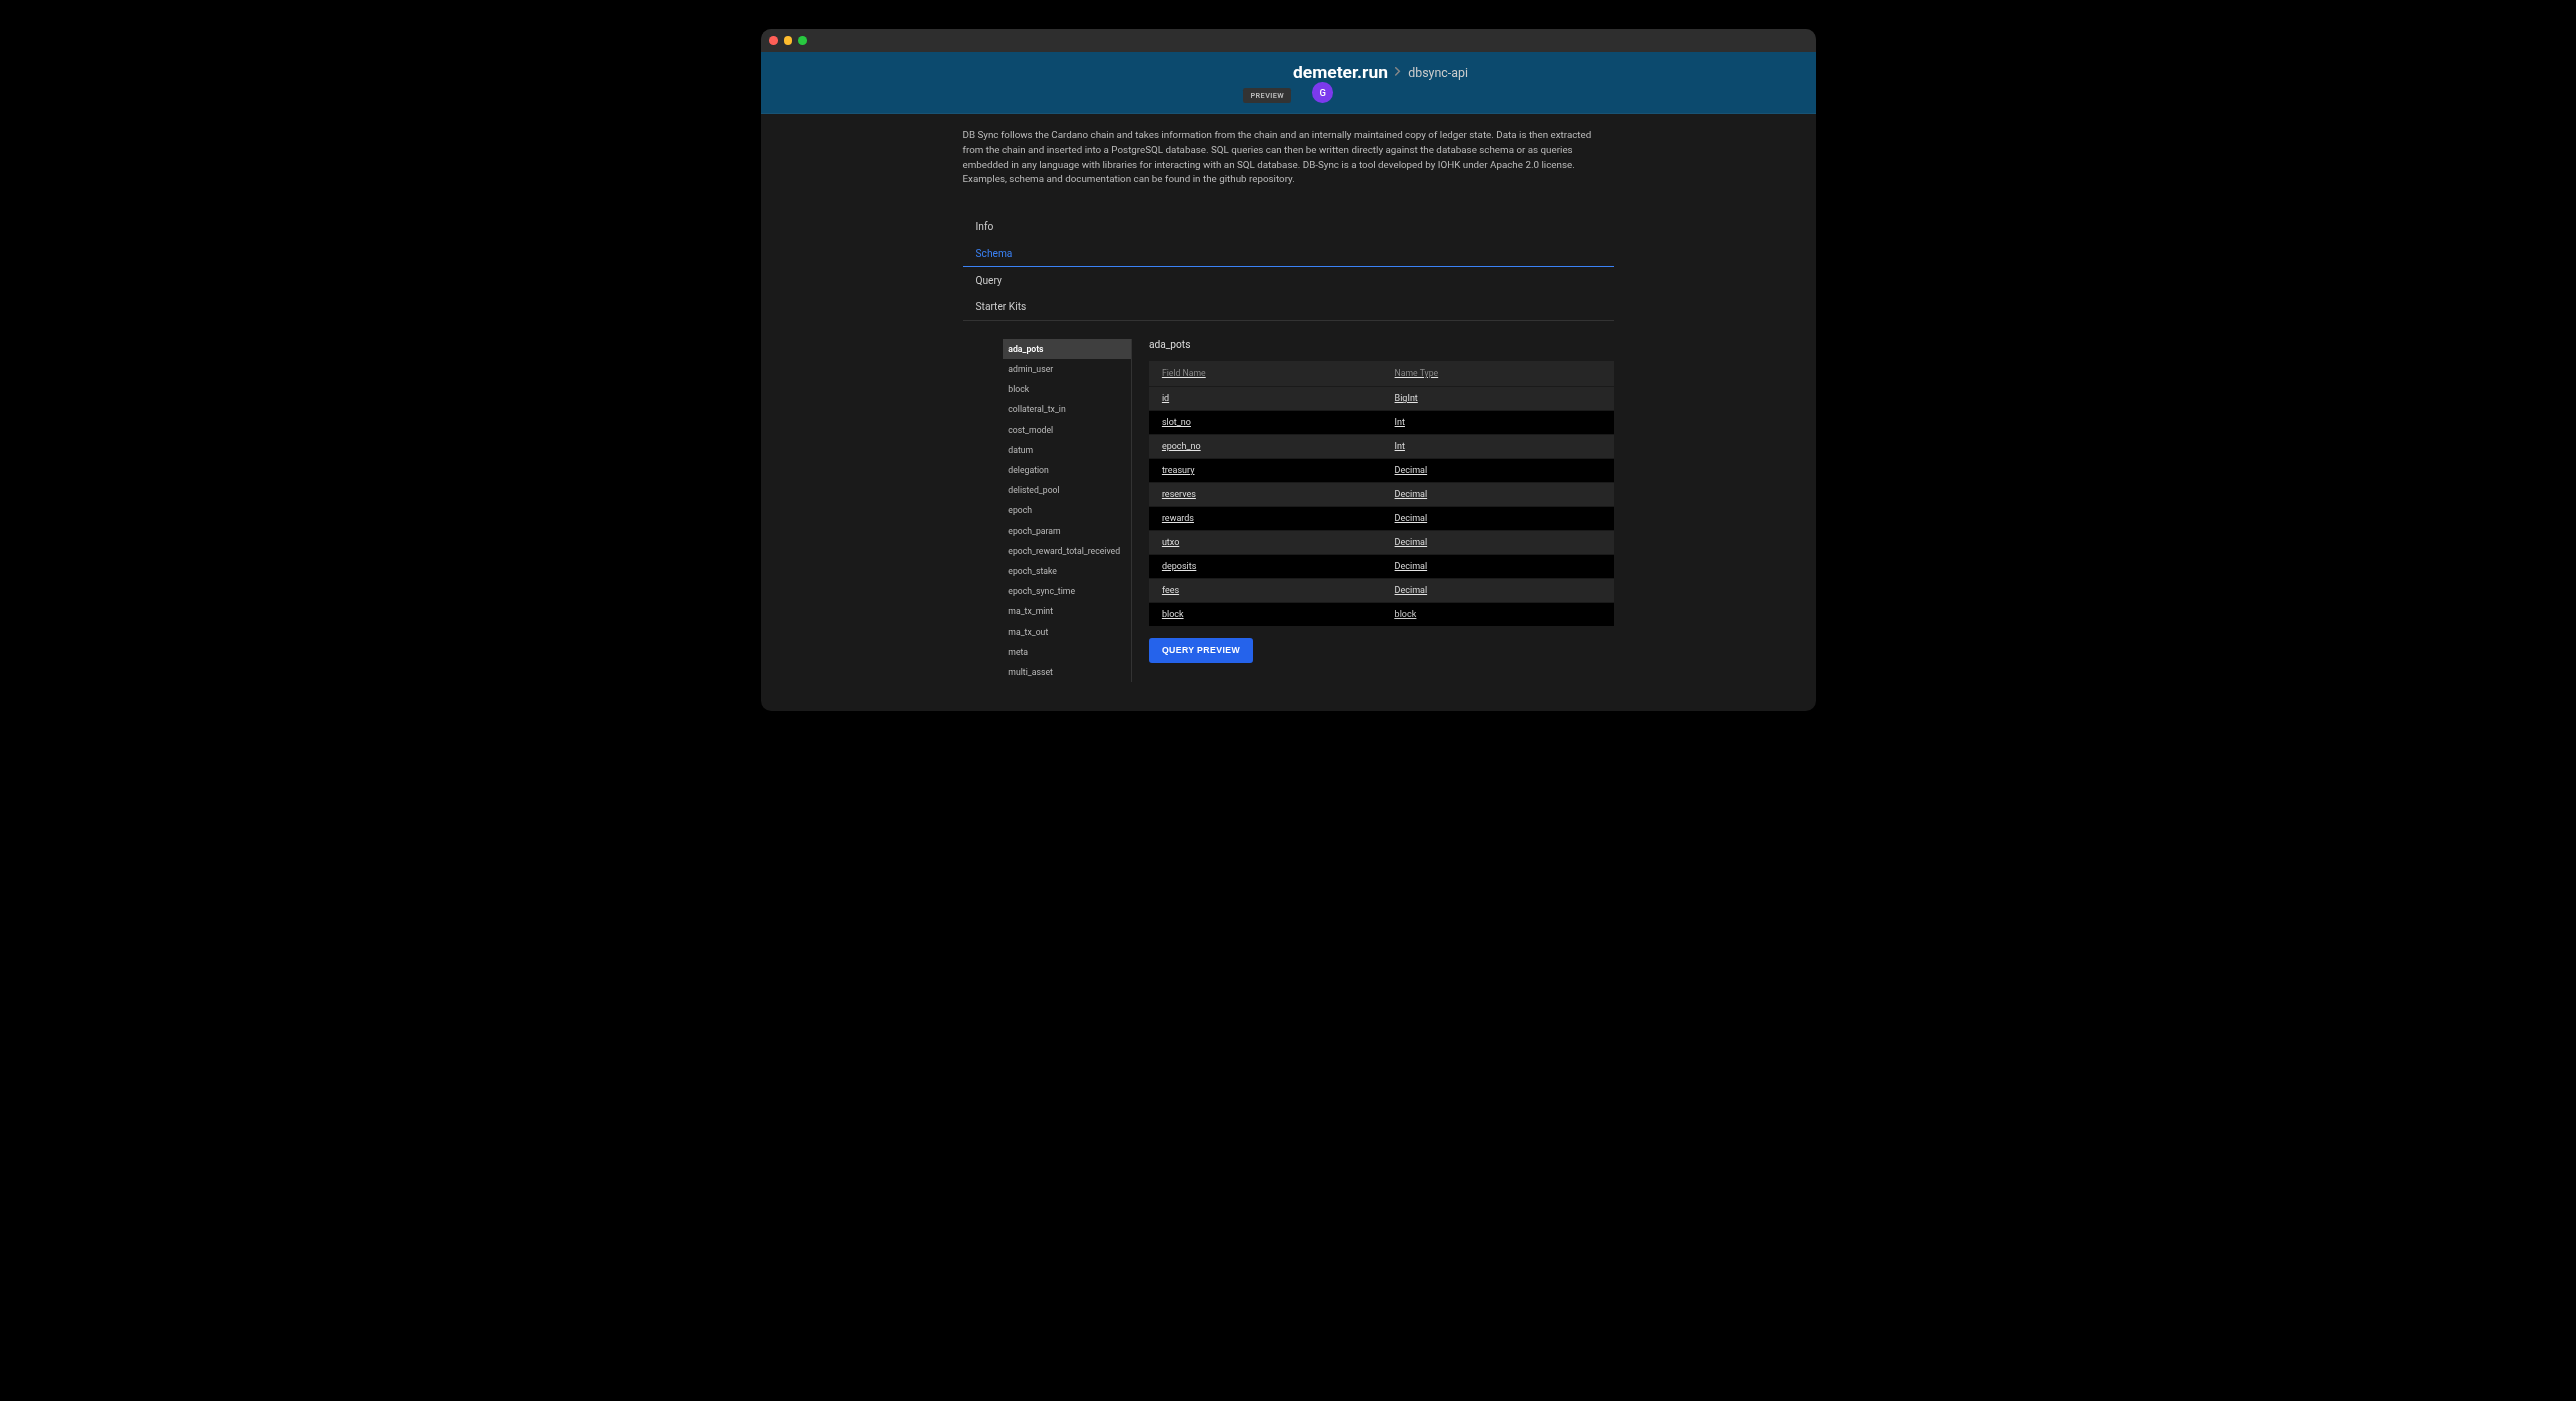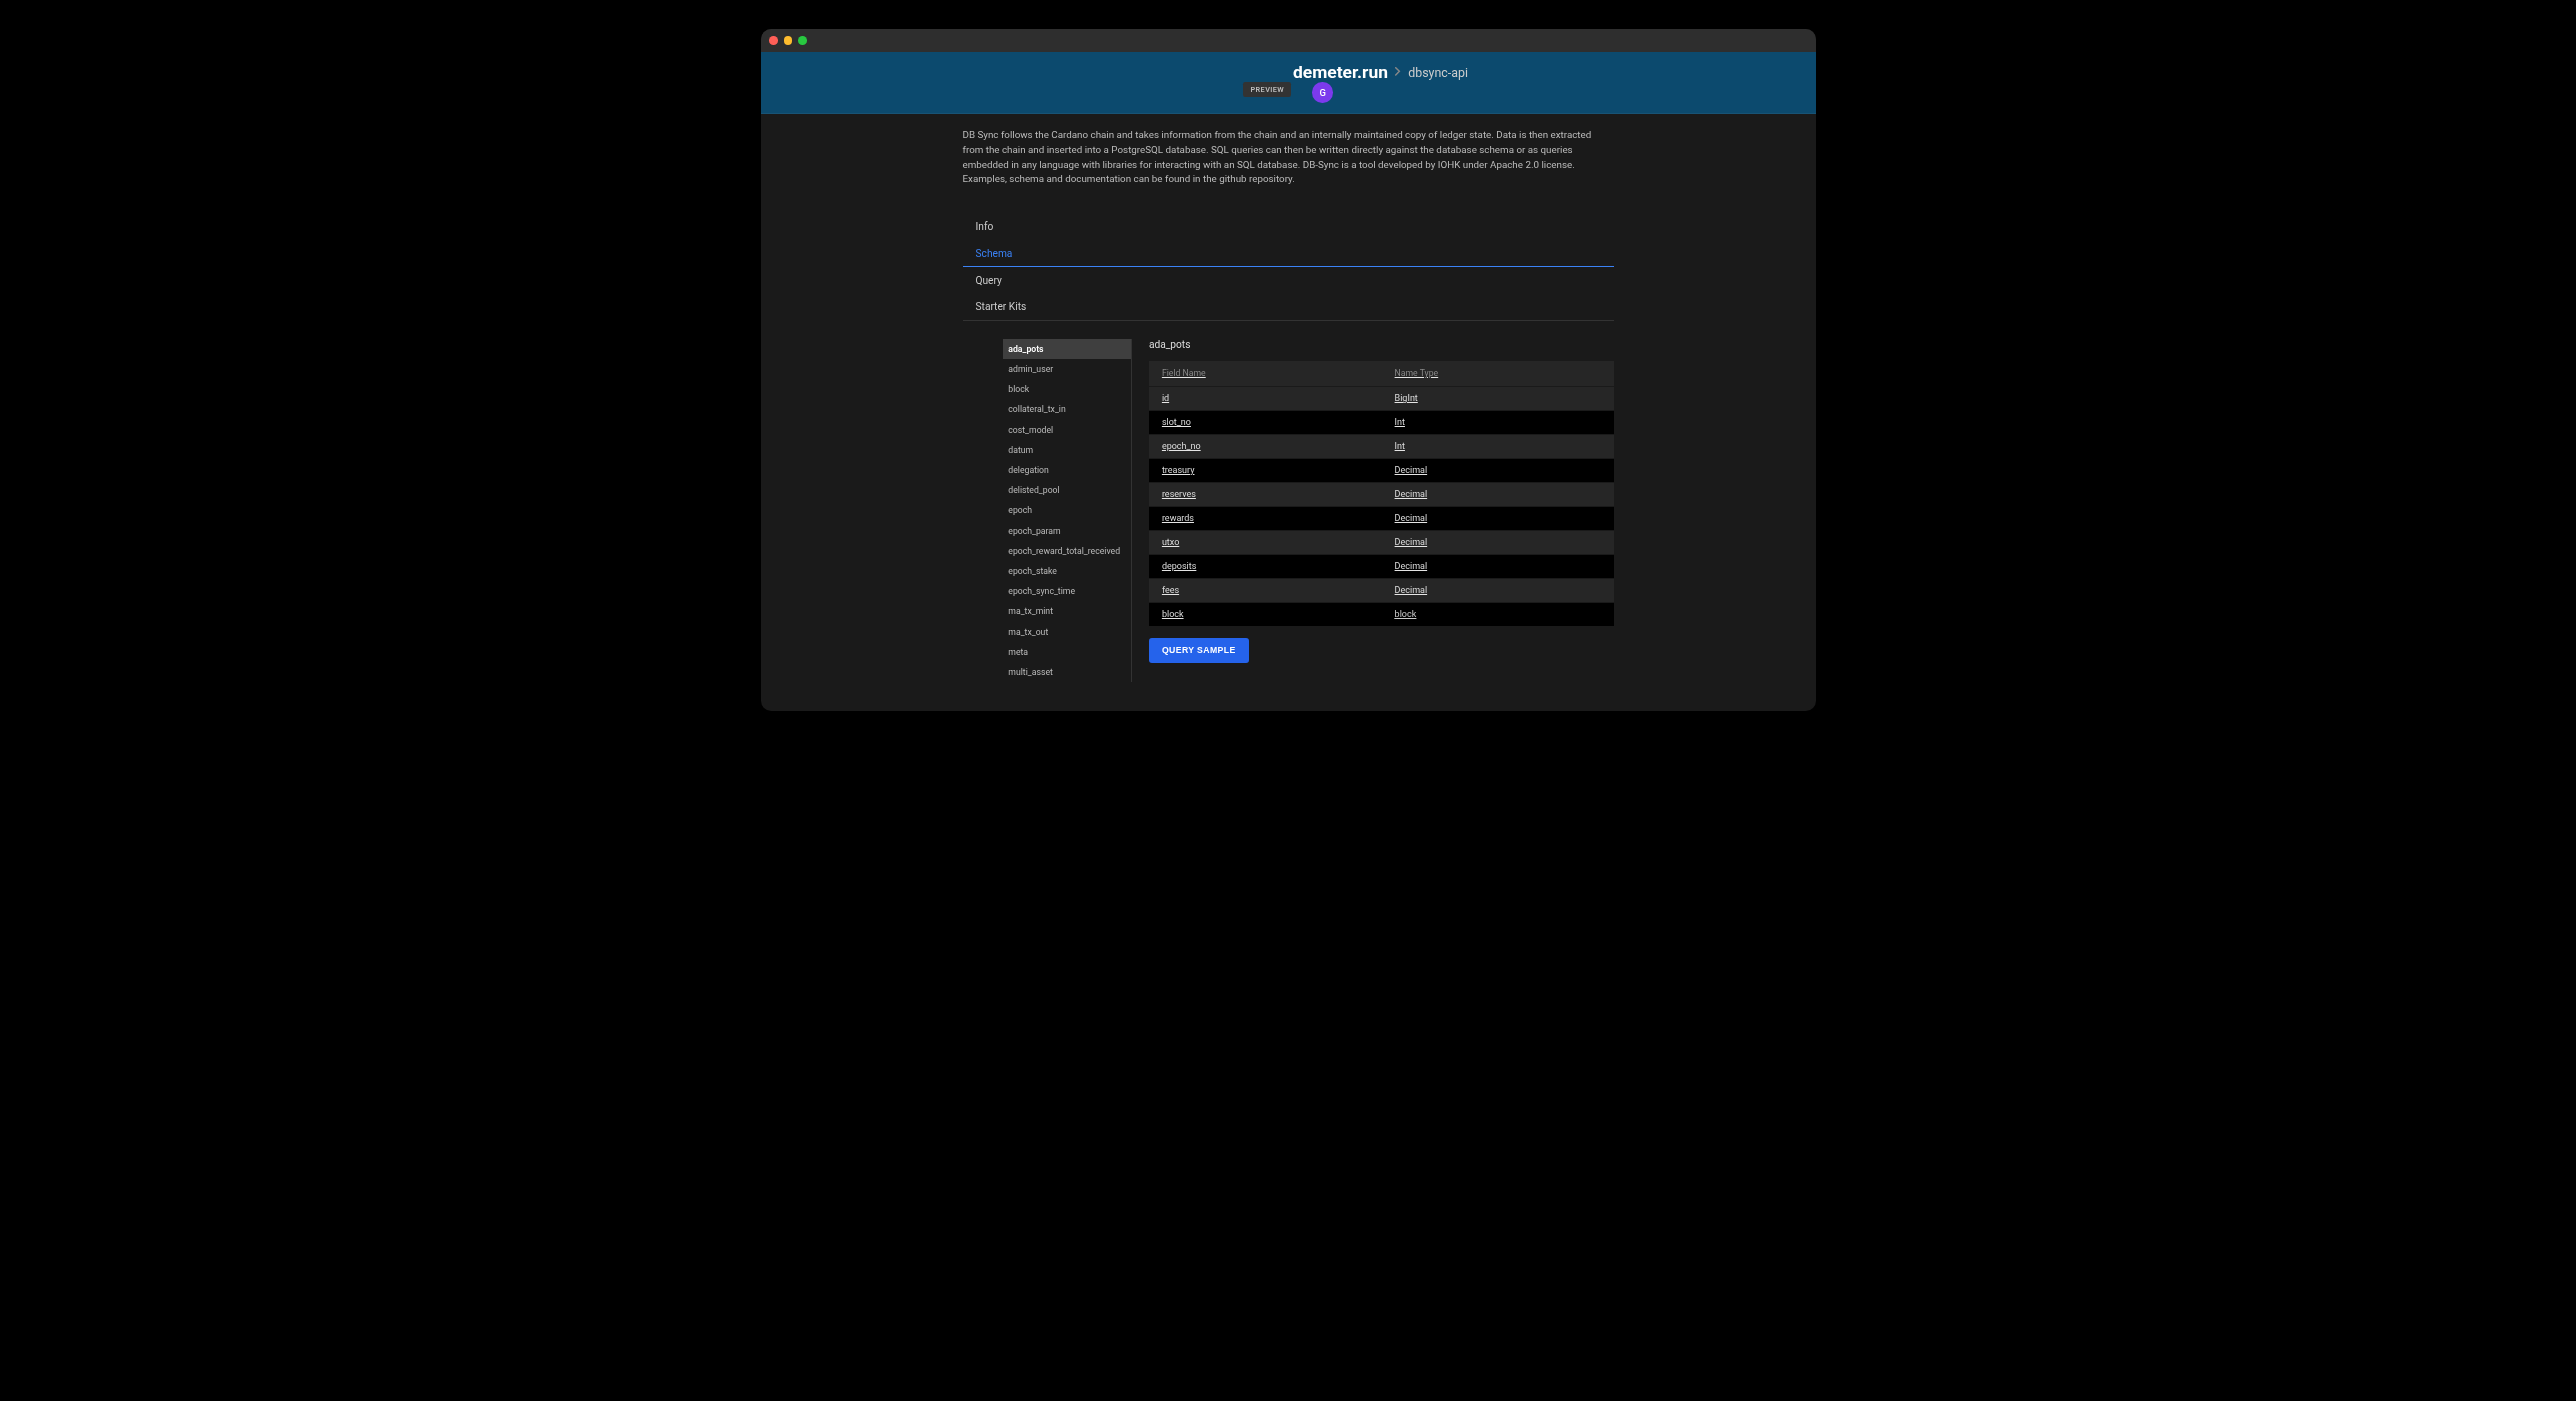--- a/index.html
+++ b/index.html
@@ -62,21 +62,21 @@
     .chevron {
       color: #888;
       font-size: 10.2px;
     }
     .crumb-page {
       font-size: 12.4px;
       color: #ccc;
     }
     .header-right {
       display: flex;
-      align-items: flex-start;
+      align-items: flex-end;
       gap: 21px;
     }
     .preview-badge {
       font-size: 7.3px;
       font-weight: 600;
       letter-spacing: 0.4px;
       padding: 2.9px 7.3px;
       background: #333;
       color: #bbb;
       border-radius: 2.2px;
@@ -298,18 +298,18 @@
                 <td>fees</td>
                 <td>Decimal</td>
               </tr>
               <tr class="odd">
                 <td>block</td>
                 <td><span class="link">block</span></td>
               </tr>
             </tbody>
         </table>
 
-        <button class="query-btn">QUERY SAMPLE</button>
+        <button class="query-btn">QUERY PREVIEW</button>
       </div>
     </div>
   </div>
 </div>
 
 
 </body></html>

